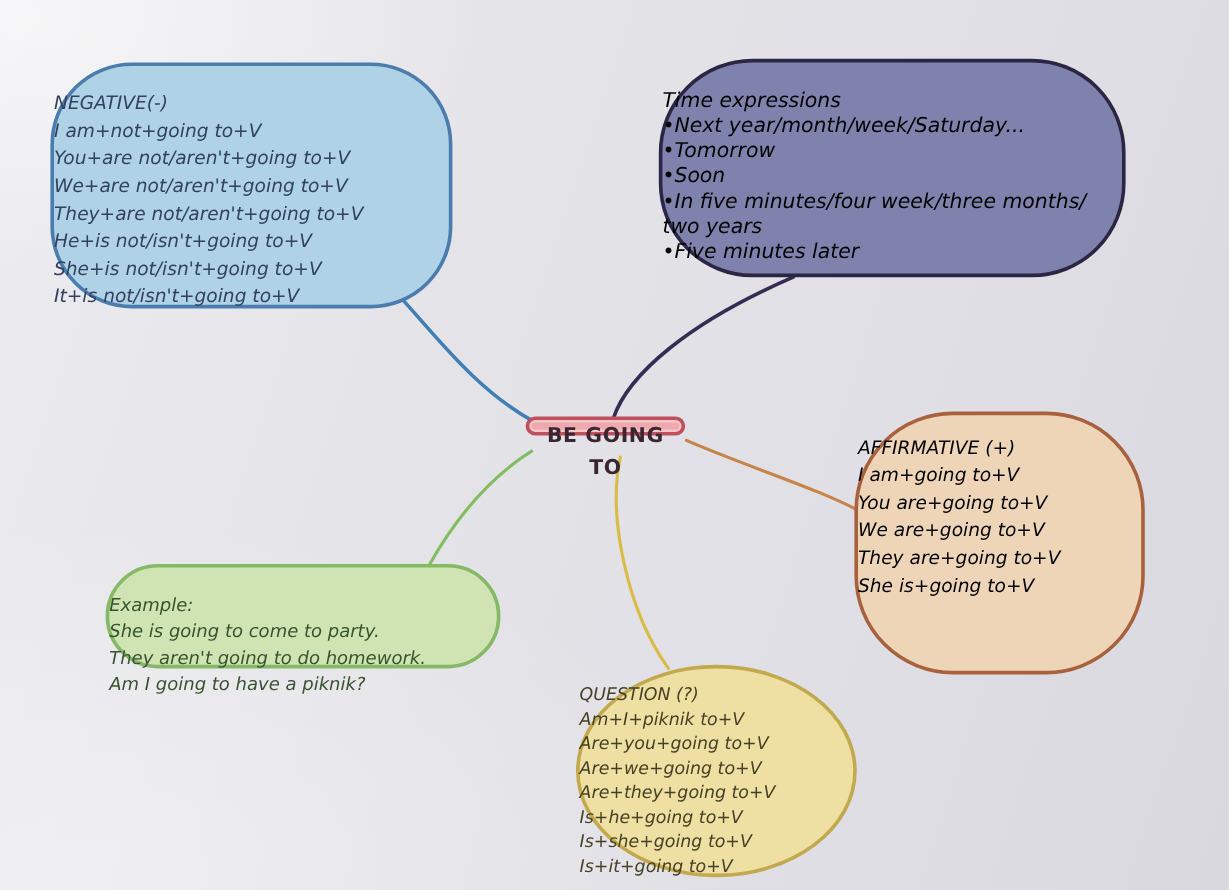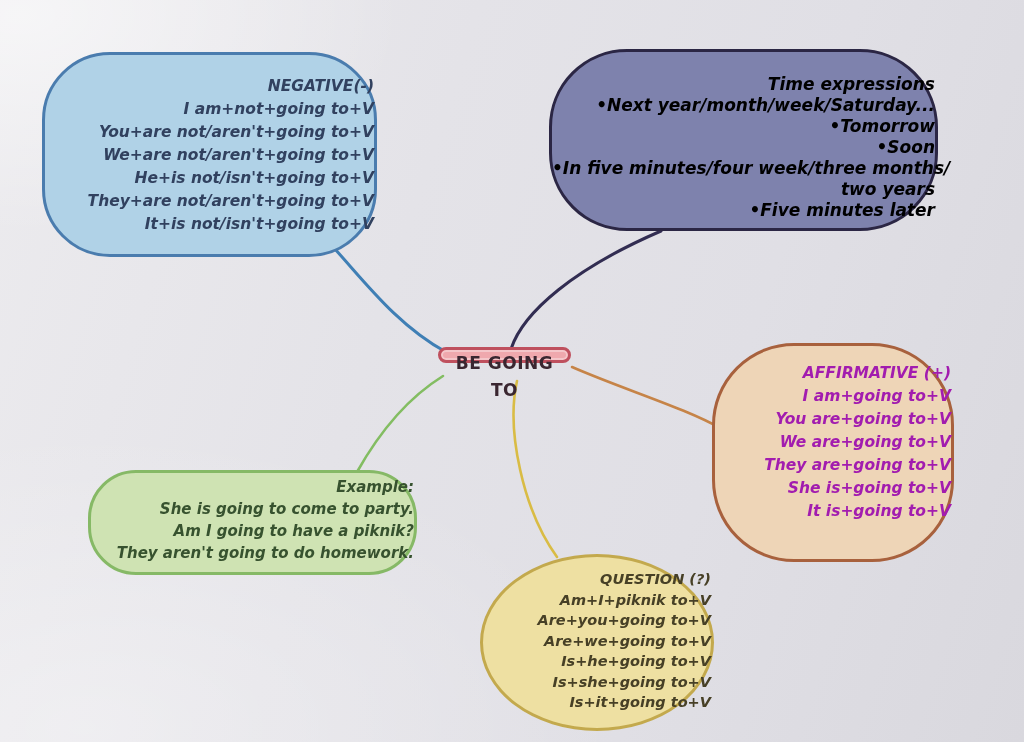--- a/index.html
+++ b/index.html
@@ -19,50 +19,50 @@
   }
   svg.connectors {
     position: absolute;
     left: 0; top: 0;
     width: 1024px; height: 742px;
     pointer-events: none;
   }
   .bubble {
     position: absolute;
     box-sizing: border-box;
-    text-align: right;
-    font-weight: bold;
+    text-align: left;
+    font-weight: normal;
     font-style: italic;
   }
   .b-line, .b-title { white-space: nowrap; }
 
   .b-negative {
     left: 42px; top: 52px; width: 335px; height: 205px;
     background: #b0d2e7; border: 3px solid #4a7cae; border-radius: 68px;
     color: #31415f; font-size: 15.5px; line-height: 23px; padding-top: 20px;
   }
   .b-time {
     left: 549px; top: 49px; width: 389px; height: 182px;
     background: #7e82ad; border: 3px solid #2b2644; border-radius: 78px;
     color: #000000; font-size: 17px; line-height: 21px; padding-top: 22px;
   }
   .b-affirmative {
     left: 712px; top: 343px; width: 242px; height: 219px;
     background: #eed5b7; border: 3px solid #a8613d; border-radius: 82px;
-    color: #a21caf; font-size: 15.5px; line-height: 23px; padding-top: 16px;
+    color: #000000; font-size: 15.5px; line-height: 23px; padding-top: 16px;
   }
   .b-question {
     left: 480px; top: 554px; width: 234px; height: 177px;
     background: #eee0a2; border: 3px solid #c3a94d; border-radius: 50%;
     color: #474026; font-size: 14.5px; line-height: 20.5px; padding-top: 12px;
   }
   .b-example {
-    left: 88px; top: 470px; width: 329px; height: 105px;
+    left: 88px; top: 470px; width: 329px; height: 87px;
     background: #cfe3b3; border: 3px solid #86b966; border-radius: 48px;
-    color: #37522f; font-size: 15px; line-height: 22px; padding-top: 3px;
+    color: #37522f; font-size: 15px; line-height: 22px; padding-top: 20px;
   }
   .center-node {
     position: absolute;
     left: 438px; top: 347px; width: 133px; height: 16px;
     box-sizing: border-box;
     background: #efa8ad;
     border: 3px solid #bf505e;
     border-radius: 15px;
     box-shadow: inset 0 0 0 2px rgba(255,255,255,0.35);
     color: #3a2630;
@@ -83,22 +83,23 @@
     <path d="M517,381 C506,430 523,510 557,557" fill="none" stroke-width="2.6" stroke-linecap="round" stroke="#d9bc45"></path>
     <path d="M443,376 C414,394 384,424 357,472" fill="none" stroke-width="2.6" stroke-linecap="round" stroke="#83bd62"></path>
   </svg>
 
   <div class="bubble b-negative">
     <div class="b-title">NEGATIVE(-)</div>
     <div class="b-lines">
         <div class="b-line">I am+not+going to+V</div>
         <div class="b-line">You+are not/aren't+going to+V</div>
         <div class="b-line">We+are not/aren't+going to+V</div>
+        <div class="b-line">They+are not/aren't+going to+V</div>
         <div class="b-line">He+is not/isn't+going to+V</div>
-        <div class="b-line">They+are not/aren't+going to+V</div>
+        <div class="b-line">She+is not/isn't+going to+V</div>
         <div class="b-line">It+is not/isn't+going to+V</div>
       </div>
   </div>
 
   <div class="bubble b-time">
     <div class="b-title">Time expressions</div>
     <div class="b-lines">
         <div class="b-line">•Next year/month/week/Saturday...</div>
         <div class="b-line">•Tomorrow</div>
         <div class="b-line">•Soon</div>
@@ -109,40 +110,40 @@
   </div>
 
   <div class="bubble b-affirmative">
     <div class="b-title">AFFIRMATIVE (+)</div>
     <div class="b-lines">
         <div class="b-line">I am+going to+V</div>
         <div class="b-line">You are+going to+V</div>
         <div class="b-line">We are+going to+V</div>
         <div class="b-line">They are+going to+V</div>
         <div class="b-line">She is+going to+V</div>
-        <div class="b-line">It is+going to+V</div>
       </div>
   </div>
 
   <div class="bubble b-question">
     <div class="b-title">QUESTION (?)</div>
     <div class="b-lines">
         <div class="b-line">Am+I+piknik to+V</div>
         <div class="b-line">Are+you+going to+V</div>
         <div class="b-line">Are+we+going to+V</div>
+        <div class="b-line">Are+they+going to+V</div>
         <div class="b-line">Is+he+going to+V</div>
         <div class="b-line">Is+she+going to+V</div>
         <div class="b-line">Is+it+going to+V</div>
       </div>
   </div>
 
   <div class="bubble b-example">
     <div class="b-title">Example:</div>
     <div class="b-lines">
         <div class="b-line">She is going to come to party.</div>
+        <div class="b-line">They aren't going to do homework.</div>
         <div class="b-line">Am I going to have a piknik?</div>
-        <div class="b-line">They aren't going to do homework.</div>
       </div>
   </div>
 
   <div class="center-node">BE GOING TO</div>
 
 </div>
 
 </body></html>

